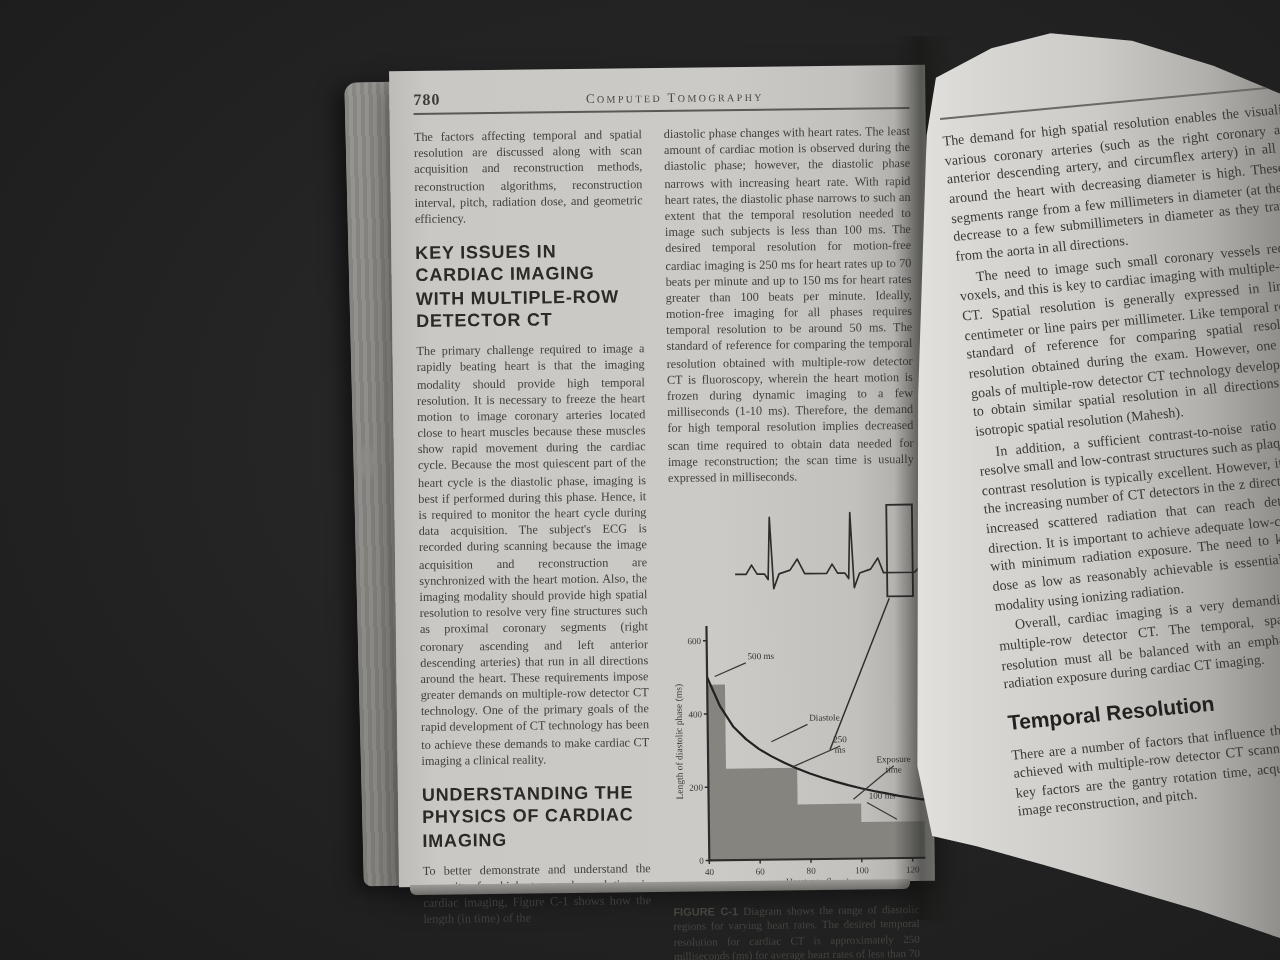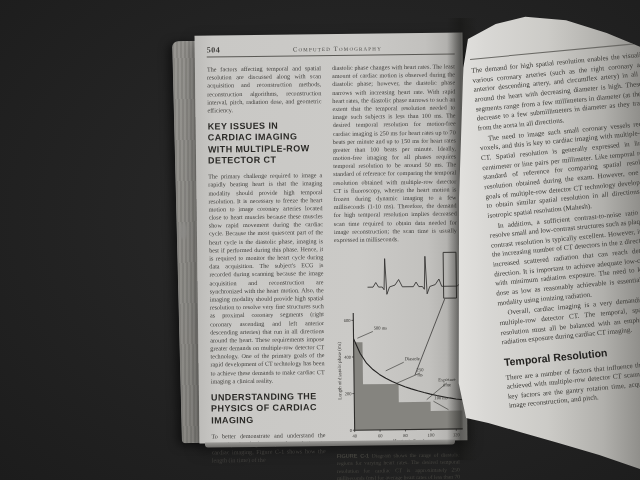--- a/index.html
+++ b/index.html
@@ -65,21 +65,21 @@
 
 <div class="scene">
 
   <div class="fore-edge">
     <div class="smudge"></div>
   </div>
 
   <div class="left-page">
     <div class="lp-inner">
       <div class="lp-header">
-        <span class="lp-pagenum">504</span>
+        <span class="lp-pagenum">780</span>
         <span class="lp-runtitle">Computed Tomography</span>
       </div>
       <div class="cols">
         <div class="col">
           <p>The factors affecting temporal and spatial resolution are discussed along with scan acquisition and reconstruction methods, reconstruction algorithms, reconstruction interval, pitch, radiation dose, and geometric efficiency.</p>
           <div class="bighead">KEY ISSUES IN CARDIAC IMAGING WITH MULTIPLE-ROW DETECTOR CT</div>
           <p>The primary challenge required to image a rapidly beating heart is that the imaging modality should provide high temporal resolution. It is necessary to freeze the heart motion to image coronary arteries located close to heart muscles because these muscles show rapid movement during the cardiac cycle. Because the most quiescent part of the heart cycle is the diastolic phase, imaging is best if performed during this phase. Hence, it is required to monitor the heart cycle during data acquisition. The subject's ECG is recorded during scanning because the image acquisition and reconstruction are synchronized with the heart motion. Also, the imaging modality should provide high spatial resolution to resolve very fine structures such as proximal coronary segments (right coronary ascending and left anterior descending arteries) that run in all directions around the heart. These requirements impose greater demands on multiple-row detector CT technology. One of the primary goals of the rapid development of CT technology has been to achieve these demands to make cardiac CT imaging a clinical reality.</p>
           <div class="bighead">UNDERSTANDING THE PHYSICS OF CARDIAC IMAGING</div>
           <p>To better demonstrate and understand the necessity for high temporal resolution in cardiac imaging, Figure C-1 shows how the length (in time) of the</p>
         </div>

